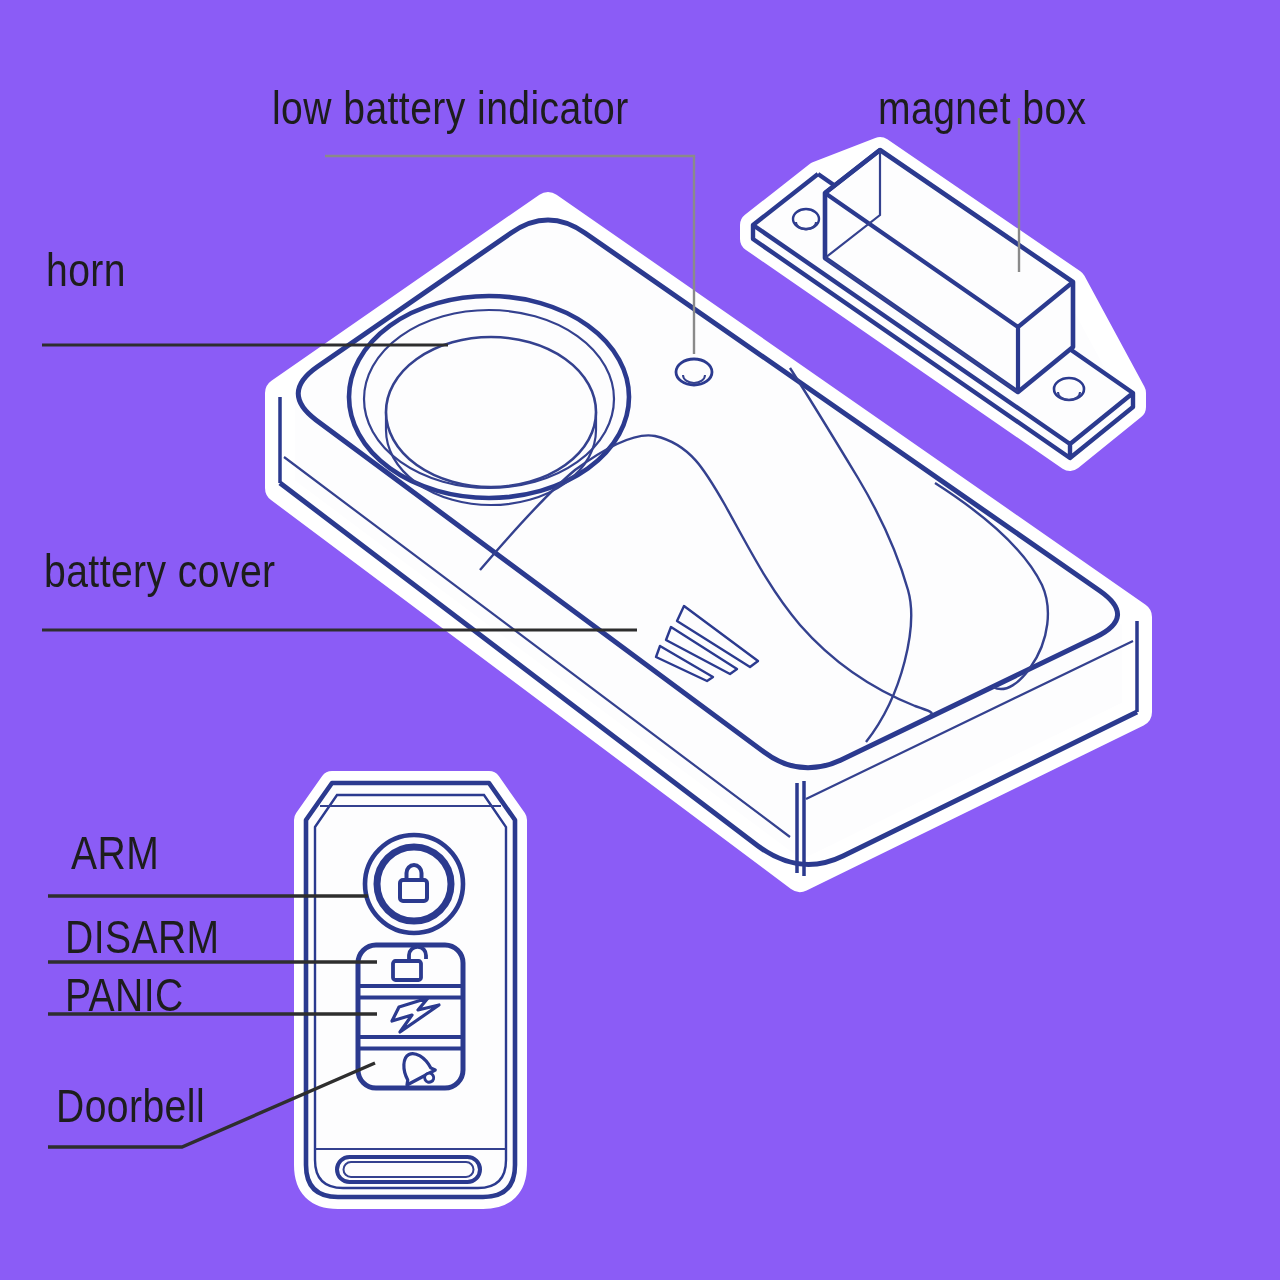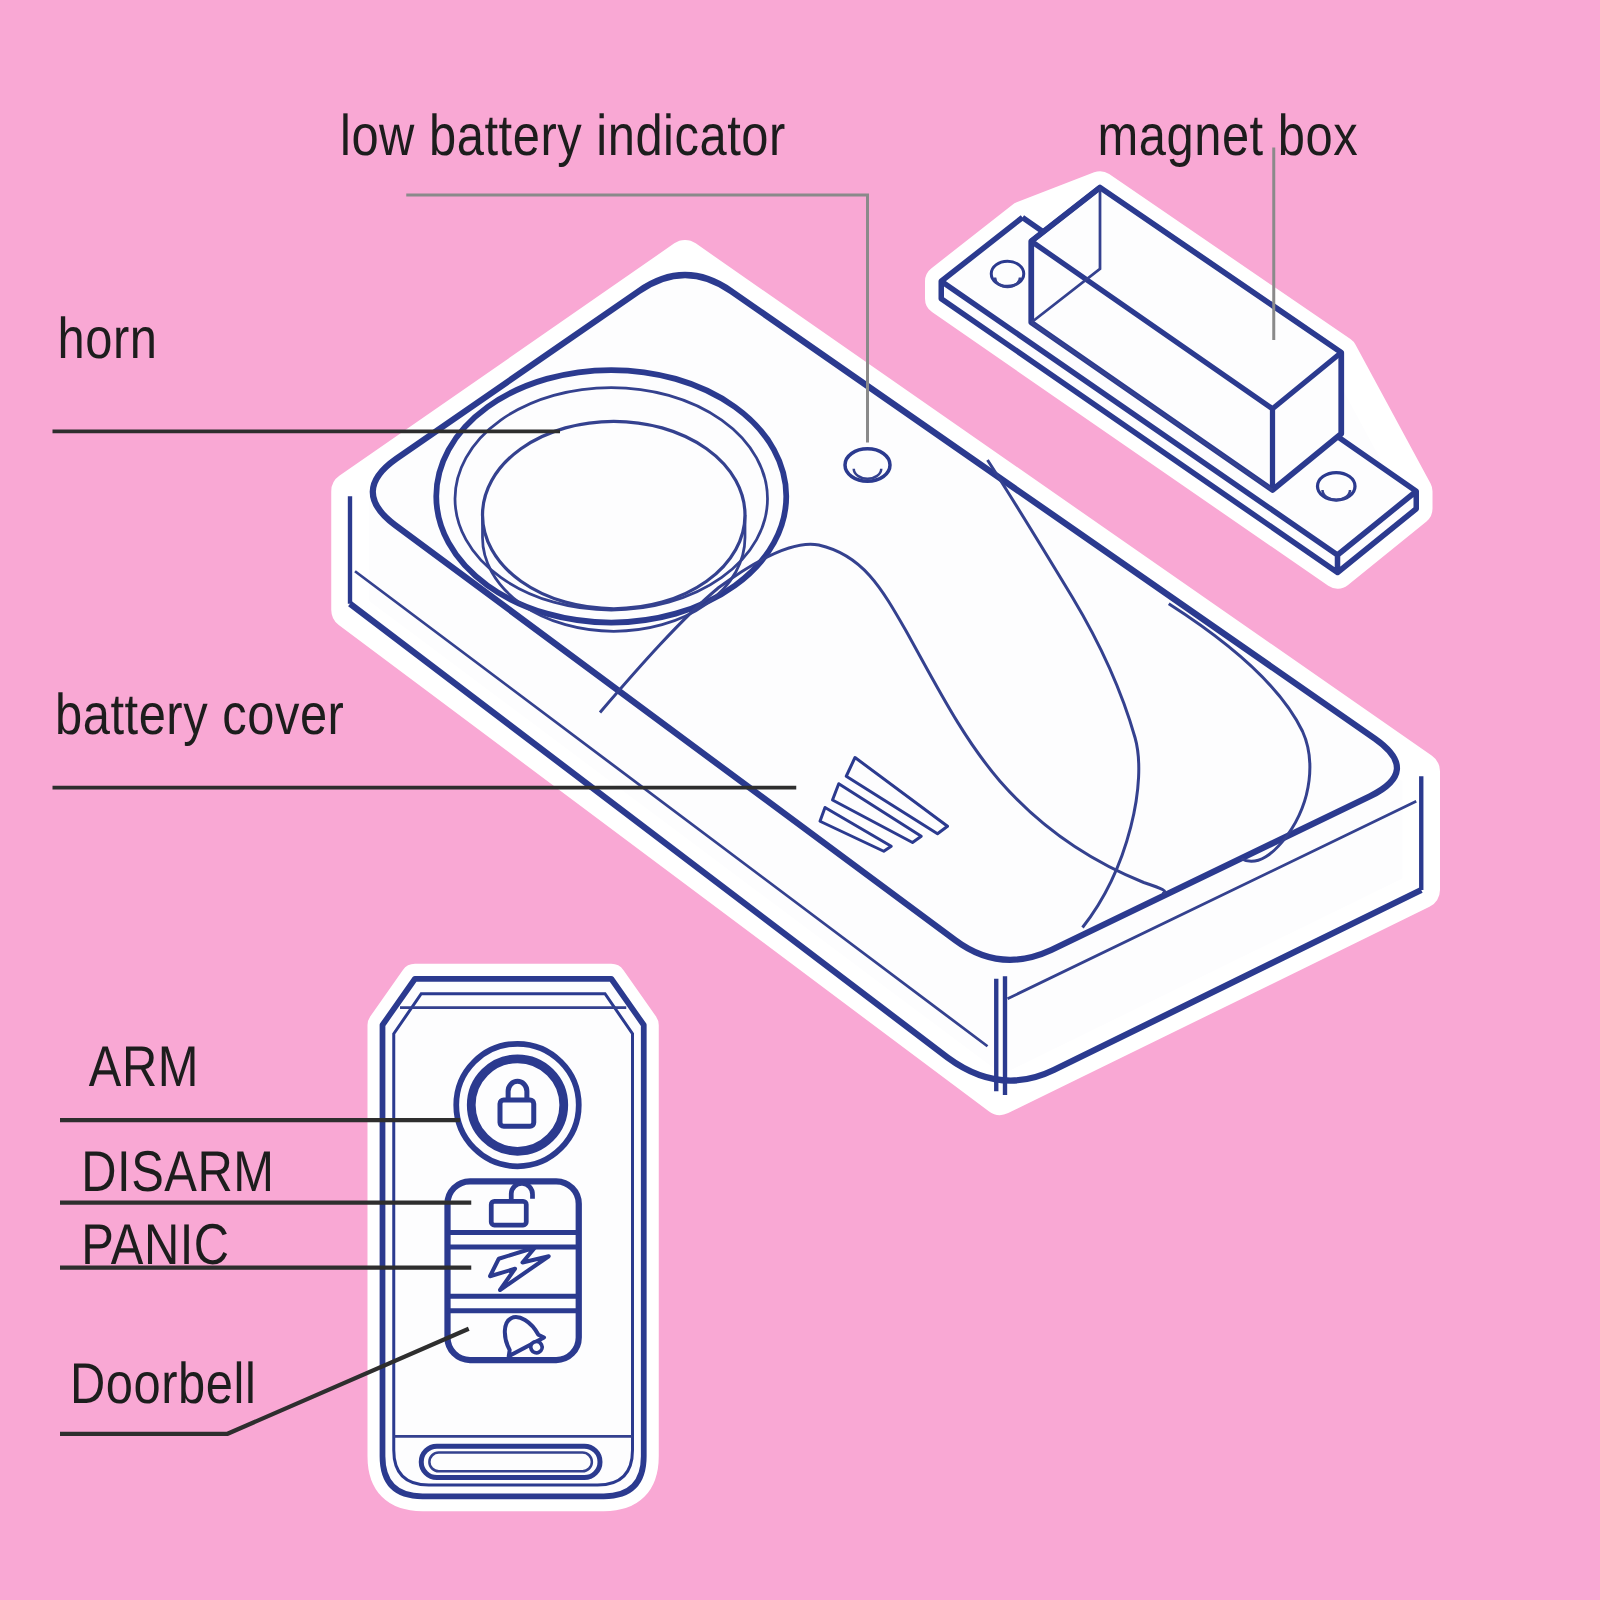--- a/index.html
+++ b/index.html
@@ -1,19 +1,19 @@
 <!DOCTYPE html>
 <html><head>
 <meta charset="utf-8">
 <style>
   html,body{margin:0;padding:0;}
   #stage{
     position:relative;
     width:1280px;height:1280px;
-    background:#f9a8d4;
+    background:#8b5cf6;
     overflow:hidden;
     font-family:"Liberation Sans", sans-serif;
   }
   #art{position:absolute;left:0;top:0;}
   .label{
     position:absolute;
     font-size:46px;
     line-height:46px;
     color:#1d1d1d;
     white-space:nowrap;

